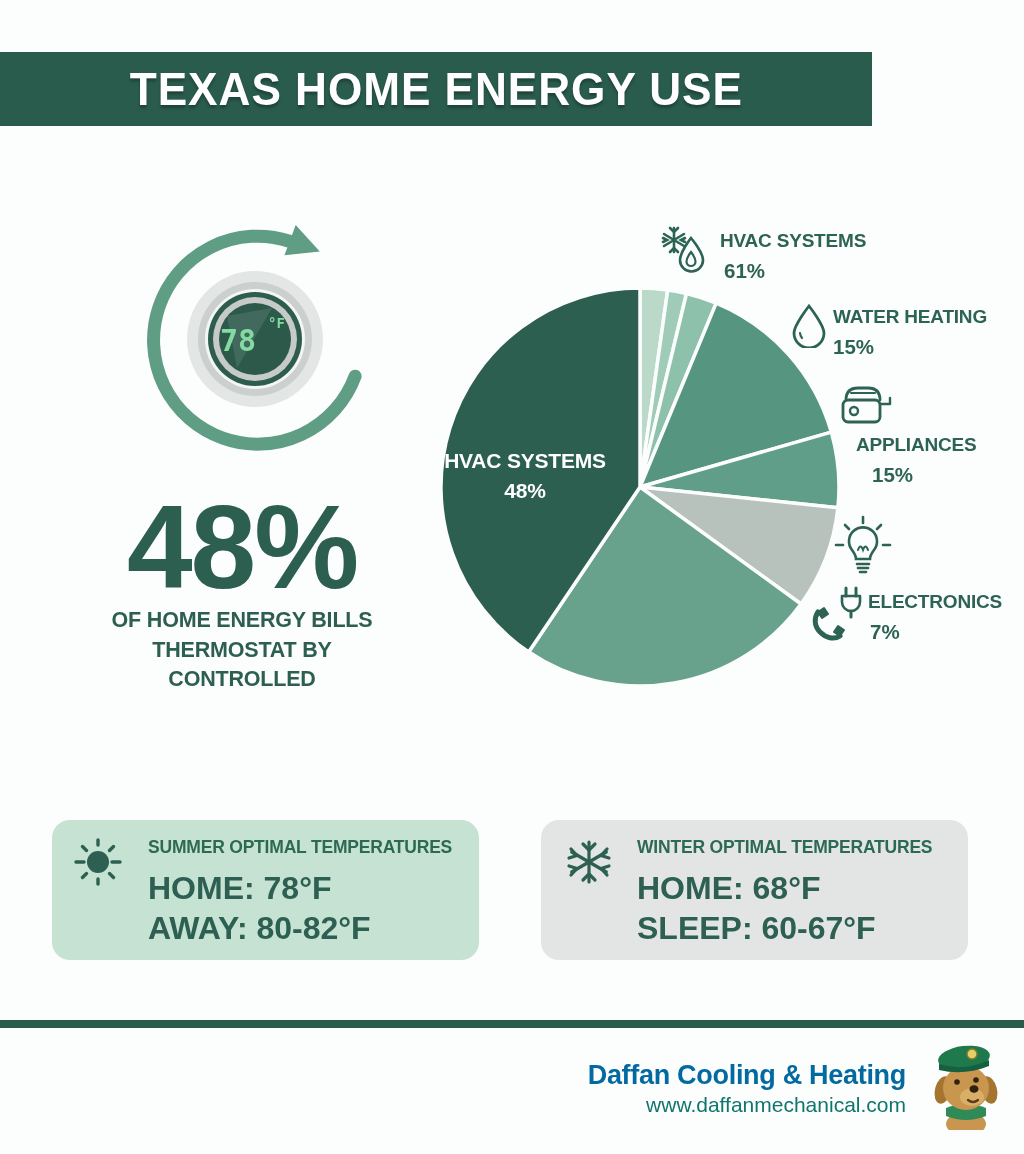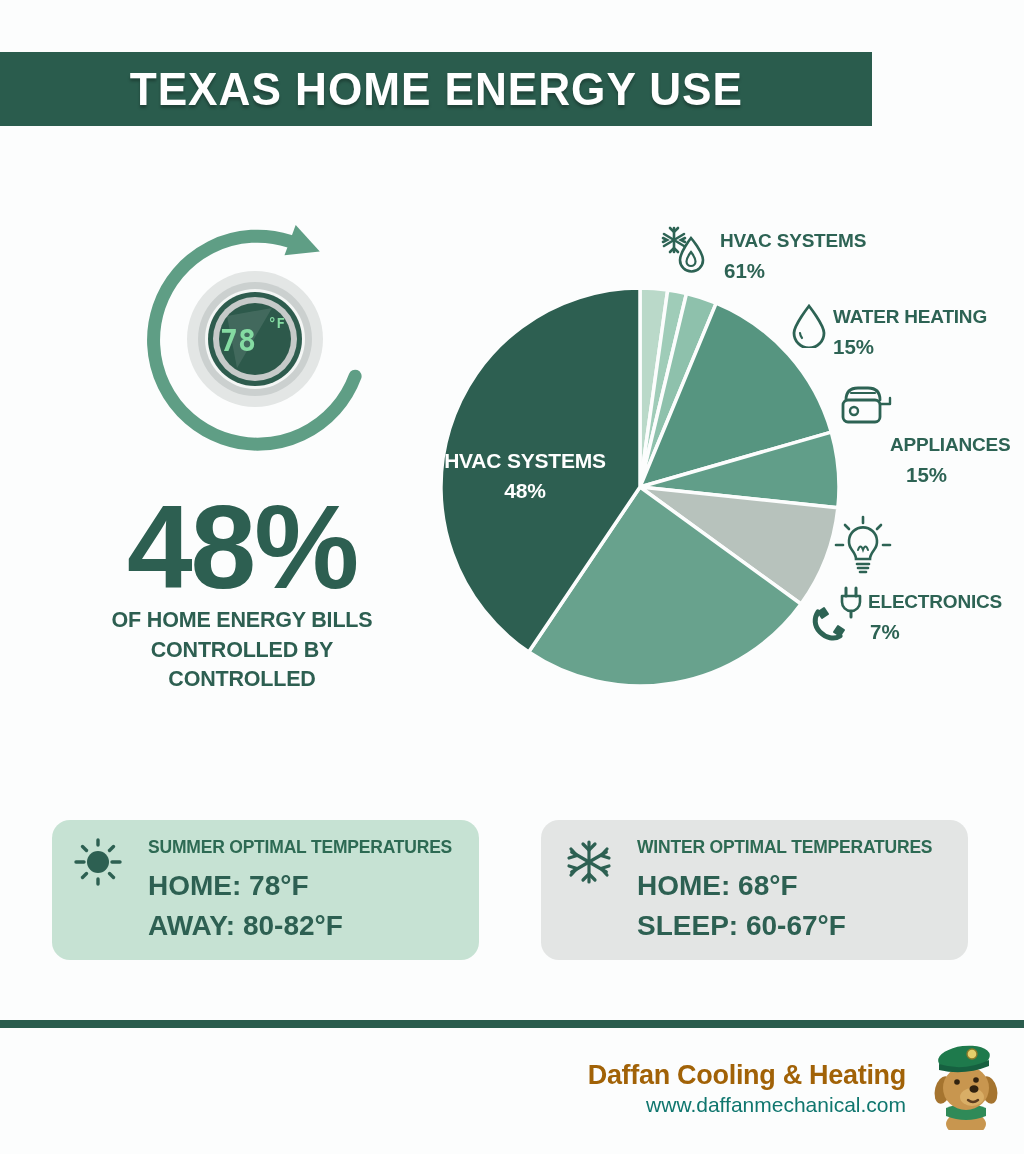--- a/index.html
+++ b/index.html
@@ -26,27 +26,27 @@
   .callout .lbl{font-size:19px;letter-spacing:-.2px;white-space:nowrap;}
   .callout .val{font-size:20.5px;margin-top:7px;}
   .icon{position:absolute;}
   .icon svg{display:block;}
   
   .temp-box{position:absolute;top:820px;width:427px;height:140px;border-radius:18px;}
   #summer-box{left:52px;background:#c6e2d3;}
   #winter-box{left:541px;background:#e3e5e4;}
   .temp-title{position:absolute;left:96px;top:17px;font-size:17.5px;font-weight:bold;
               color:#2d6a53;letter-spacing:-.2px;white-space:nowrap;text-align:right;}
-  .temp-line1,.temp-line2{position:absolute;left:96px;font-size:28px;font-weight:bold;color:#2d6052;}
+  .temp-line1,.temp-line2{position:absolute;left:96px;font-size:32px;font-weight:bold;color:#2d6052;}
   .temp-line1{top:50px;}
   .temp-line2{top:90px;}
   
   #footer-band{position:absolute;left:0;top:1020px;width:1024px;height:8px;background:#2a5c4d;}
   #footer-text{position:absolute;left:500px;top:1060px;width:406px;text-align:right;}
-  #footer-company{font-size:27px;font-weight:bold;color:#a16207;letter-spacing:-.3px;}
+  #footer-company{font-size:27px;font-weight:bold;color:#0369a1;letter-spacing:-.3px;}
   #footer-url{font-size:21px;color:#0f766e;margin-top:2px;}
   #mascot{position:absolute;left:926px;top:1042px;width:80px;height:88px;}
 </style>
 </head>
 <body>
 
 <div id="stage">
 
   <div id="header-band" style="background-color: rgb(42, 92, 77);">
     <div id="header-title">TEXAS HOME ENERGY USE</div>
@@ -66,21 +66,21 @@
       <circle cx="143" cy="143" r="36" fill="#2d594b"></circle>
       <path d="M 115 120 L 160 112 L 125 172 Z" fill="rgba(255,255,255,0.10)"></path>
       <text x="126" y="155" font-family="DejaVu Sans Mono, monospace" font-weight="bold" font-size="30" fill="#84dba2" text-anchor="middle">78</text>
       <text x="156" y="132" font-family="DejaVu Sans Mono, monospace" font-weight="bold" font-size="14" fill="#84dba2">°F</text>
     </svg>
   </div>
 
   <div id="stat-value">48%</div>
   <div id="stat-caption">
     <div>OF HOME ENERGY BILLS</div>
-    <div>CONTROLLED BY</div>
+    <div>THERMOSTAT BY</div>
     <div>CONTROLLED</div>
   </div>
 
   <div id="pie-wrap">
     <svg id="pie-svg" width="430" height="430" viewBox="0 0 430 430">
         <path d="M 215 215 L 215.0 16.0 A 199 199 0 0 1 242.7 17.9 Z" fill="#bad9c9" stroke="#fcfdfd" stroke-width="3.5" stroke-linejoin="round"></path>
         <path d="M 215 215 L 242.7 17.9 A 199 199 0 0 1 261.5 21.5 Z" fill="#9fccb8" stroke="#fcfdfd" stroke-width="3.5" stroke-linejoin="round"></path>
         <path d="M 215 215 L 261.5 21.5 A 199 199 0 0 1 291.2 31.1 Z" fill="#8ec1ac" stroke="#fcfdfd" stroke-width="3.5" stroke-linejoin="round"></path>
         <path d="M 215 215 L 291.2 31.1 A 199 199 0 0 1 406.3 160.1 Z" fill="#569580" stroke="#fcfdfd" stroke-width="3.5" stroke-linejoin="round"></path>
         <path d="M 215 215 L 406.3 160.1 A 199 199 0 0 1 412.9 235.8 Z" fill="#619e89" stroke="#fcfdfd" stroke-width="3.5" stroke-linejoin="round"></path>
@@ -125,21 +125,21 @@
 
   <div class="icon" style="left:838px;top:380px;">
     <svg width="58" height="50" viewBox="0 0 58 50" fill="none" stroke="#2d6354" stroke-width="2.8" stroke-linecap="round" stroke-linejoin="round">
       <path d="M8 20 C8 12 12 8 20 8 L30 8 C38 8 42 12 42 20"></path>
       <path d="M13 13 L37 13" stroke-width="2.2"></path>
       <rect x="5" y="20" width="37" height="22" rx="5"></rect>
       <circle cx="16" cy="31" r="4" stroke-width="2.4"></circle>
       <path d="M42 24 L52 24 L52 18" stroke-width="2.4"></path>
     </svg>
   </div>
-  <div class="callout" style="left:856px;top:434px;margin-left:34px;">
+  <div class="callout" style="left:856px;top:434px;">
     <div class="lbl">APPLIANCES</div>
     <div class="val" style="padding-left:16px;">15%</div>
   </div>
 
   <div class="icon" style="left:832px;top:512px;">
     <svg width="62" height="70" viewBox="0 0 62 70" fill="none" stroke="#2d6354" stroke-width="2.6" stroke-linecap="round">
       <path d="M20 38 A 14 14 0 1 1 42 38 C 39 42 38 44 38 47 L24 47 C24 44 23 42 20 38 Z"></path>
       <path d="M26 38 q2.5 -7 5 0 q2.5 -7 5 0" stroke-width="2"></path>
       <path d="M25 52 L37 52"></path>
         <path d="M26 56 L36 56"></path>

